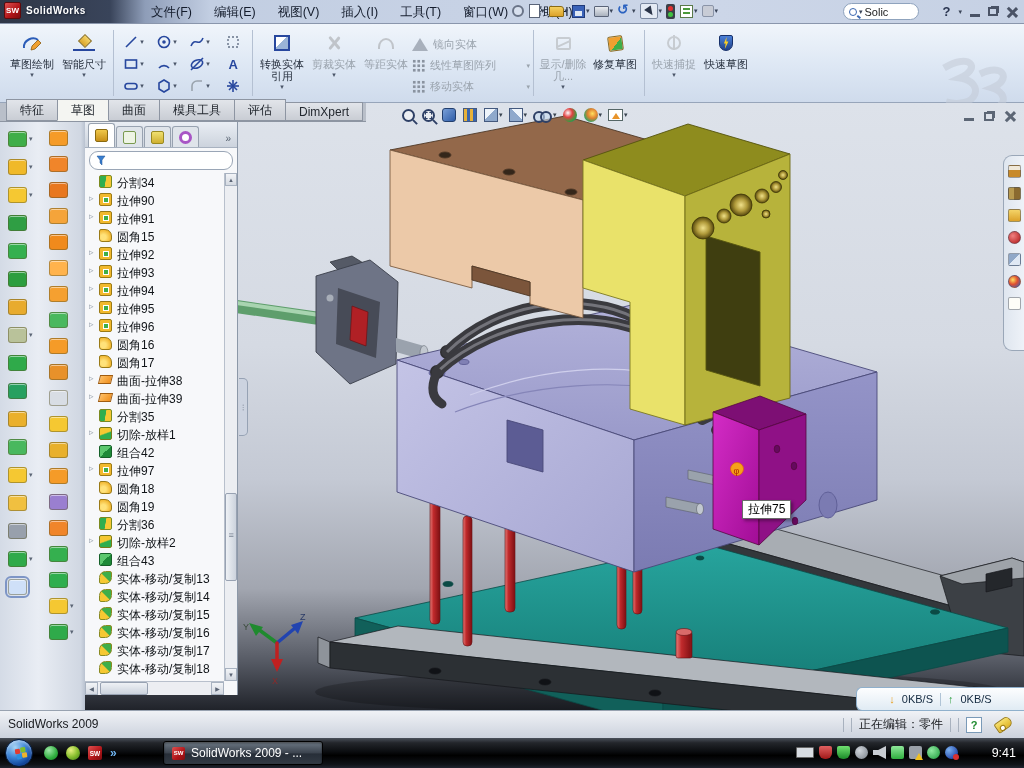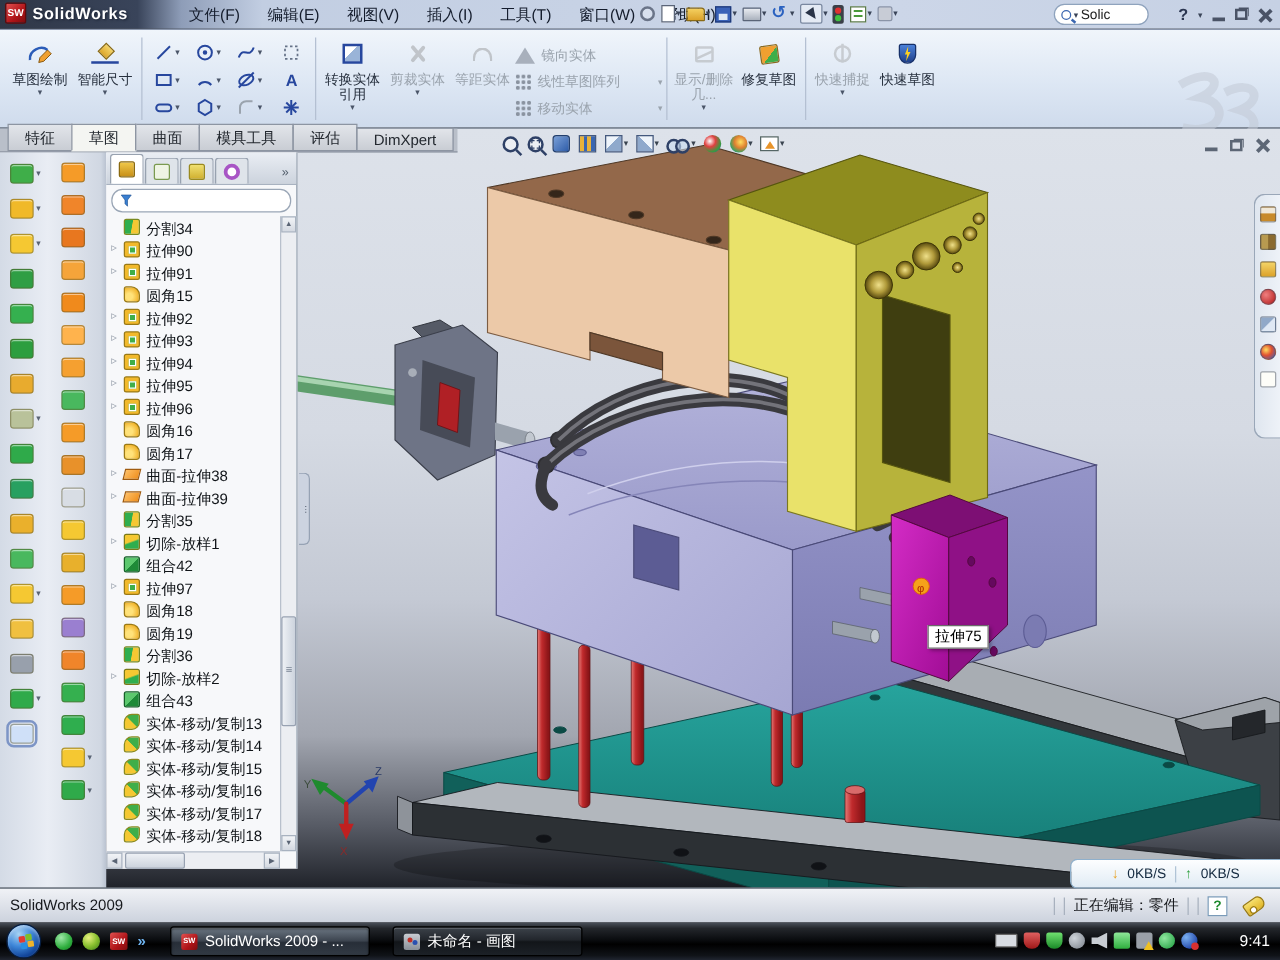--- a/index.html
+++ b/index.html
@@ -7,21 +7,21 @@
 body{font-family:"Liberation Sans","DejaVu Sans",sans-serif;position:relative;background:#000}
 #screen{position:absolute;inset:0;width:1024px;height:768px}
 
 
 .titlebar{position:absolute;left:0;top:0;width:1024px;height:24px;
  background:linear-gradient(90deg,#2f3747 0,#39445a 110px,#8e9db8 145px,#c2cee2 210px,#ccd6e8 70%,#c6d1e4 100%);
  border-bottom:1px solid #8a96ac}
 .brand{position:absolute;left:4px;top:2px;display:flex;align-items:center;gap:5px}
 .swcube{width:17px;height:17px;border-radius:2px;background:linear-gradient(135deg,#e05050,#b01418 60%,#7d0d10);
  color:#fff;font-size:8px;font-weight:bold;display:flex;align-items:center;justify-content:center;border:1px solid #5e0a0c}
-.brandname{color:#fff;font-weight:bold;font-size:13px;letter-spacing:.5px;text-shadow:1px 1px 2px #1a2233}
+.brandname{color:#fff;font-weight:bold;font-size:10px;letter-spacing:.5px;text-shadow:1px 1px 2px #1a2233}
 .menubar{position:absolute;left:140px;top:0;height:24px;display:flex;align-items:center}
 .mitem{list-style:none;padding:3px 11px;font-size:12.5px;color:#141c2c;cursor:default}
 .qtools{position:absolute;left:512px;top:3px;display:flex;align-items:center;gap:4px}
 .qwrap{display:flex;align-items:center;gap:1px}
 .qcar{font-size:7px;color:#3a4458}
 .qt{display:inline-block}
 .qt-pin{width:12px;height:12px;border:2px solid #6a7488;border-radius:50%;background:#d8e0ee}
 .qt-new{width:11px;height:14px;background:#fff;border:1px solid #5a6478}
 .qt-open{width:15px;height:11px;background:linear-gradient(#f4d060,#dCA22a);border:1px solid #8a6a14;border-radius:1px 3px 1px 1px}
 .qt-save{width:13px;height:13px;background:#3a62b8;border:1px solid #203a78;position:relative}
@@ -1188,27 +1188,23 @@
   <div class="taskbar">
     <div class="orb">
         <span class="flag"></span>
       </div>
     <div class="qlaunch">
       <span class="ql ql-green"></span>
       <span class="ql ql-orb"></span>
       <span class="ql ql-sw">SW</span>
       <span class="qlchev">»</span>
     </div>
-    <div class="task active" style="left:136px;width:160px">
+    <div class="task active" style="left:163px;width:160px">
       <span class="ticon-sw">SW</span>
       <span>SolidWorks 2009 - ...</span>
-    </div>
-    <div class="task" style="left:314px;width:152px">
-      <span class="ticon-paint"></span>
-      <span>未命名 - 画图</span>
     </div>
     <div class="tray">
 
     <span class="tr tr-kbd"></span>
         <span class="tr tr-red"></span>
         <span class="tr tr-green"></span>
         <span class="tr tr-gray"></span>
         <span class="tr tr-spk"></span>
         <span class="tr tr-usb"></span>
         <span class="tr tr-net"></span>

